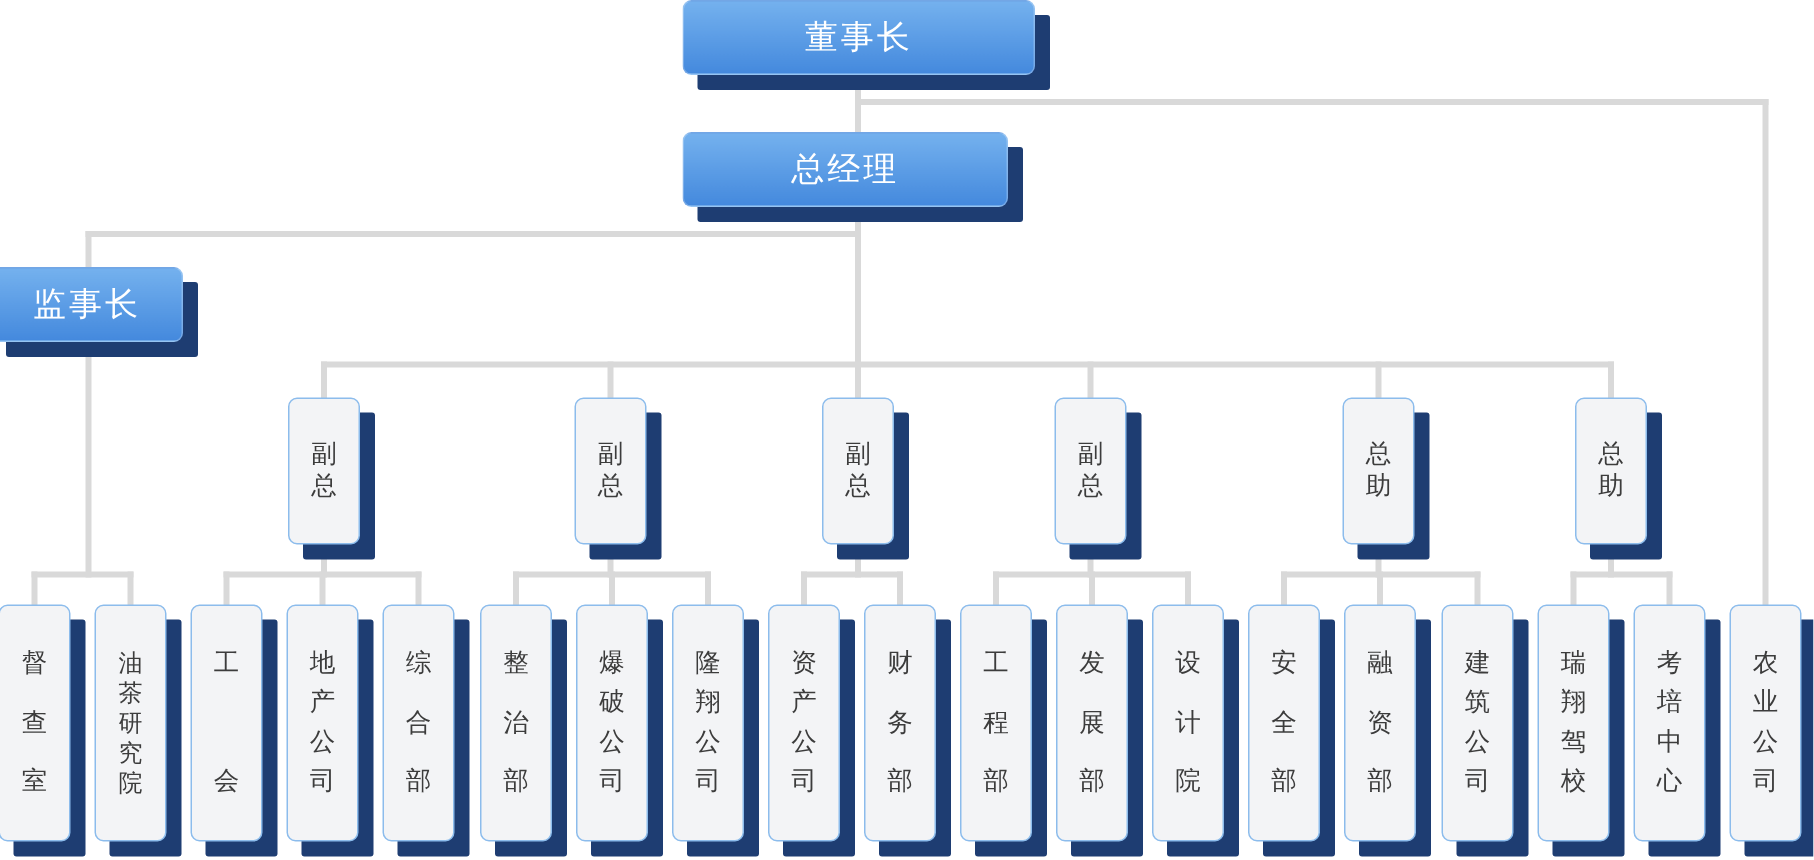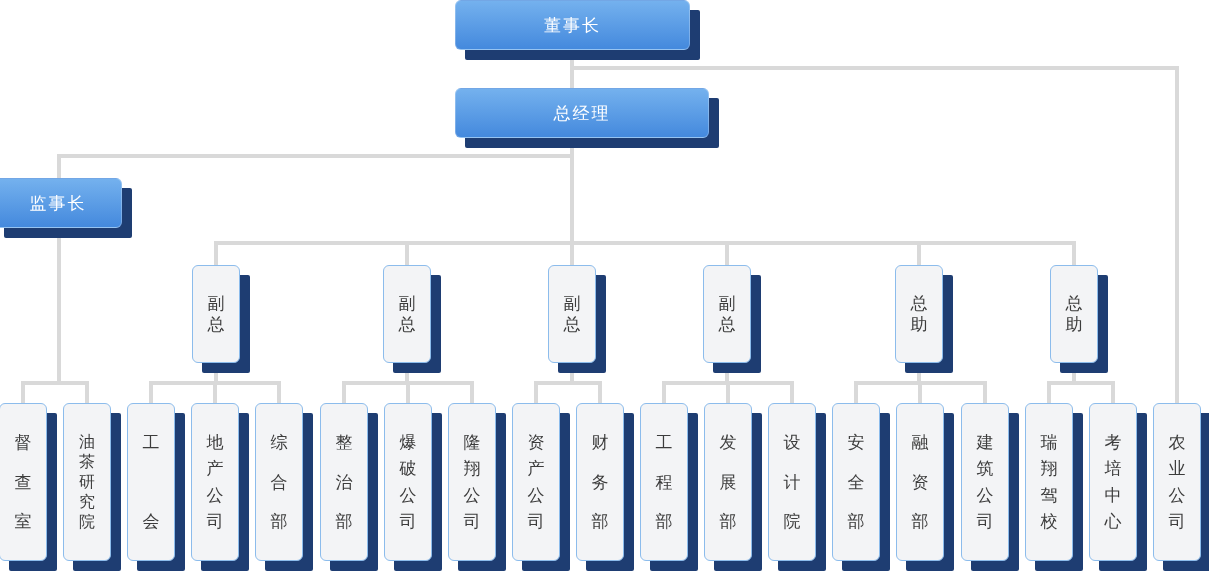--- a/index.html
+++ b/index.html
@@ -12,21 +12,21 @@
   .node .shadow{
     position:absolute;left:10px;top:10px;width:100%;height:100%;
     background:var(--shadow-color,#1e3d72);border-radius:2px;
   }
   .node .face{
     position:absolute;inset:0;border-radius:6px;
     display:flex;align-items:center;justify-content:center;
   }
   .node.blue .face{
     background:linear-gradient(180deg,var(--node-gradient-top,#74b1ee) 0%,var(--node-gradient-bottom,#4489dd) 100%);
-    color:var(--title-text,#ffffff);font-size:17px;letter-spacing:2px;
+    color:var(--title-text,#ffffff);font-size:22px;letter-spacing:2px;
     border:1px solid rgba(255,255,255,0.25);
   }
   .node.leaf .face{
     background:var(--leaf-bg,#f3f4f6);
     border:1.5px solid var(--leaf-border,#8cbcec);
     color:var(--leaf-text,#3c3c3c);
   }
   .node.mid{width:48px;height:98px;top:265px;}
   .node.bottom{width:48px;height:158px;top:403px;}
   .vstack{display:flex;flex-direction:column;align-items:center;font-size:17px;}
@@ -88,21 +88,21 @@
       <span class="line" style="left: 1111px; top: 381px; width: 4px; height: 24px;"></span>
     </div>
 
   <div class="node blue" style="left:455px;top:0;width:235px;height:50px">
     <span class="shadow"></span>
     <span class="face">
         <span>董事长</span>
       </span>
   </div>
 
-  <div class="node blue" style="left:455px;top:88px;width:254px;height:50px">
+  <div class="node blue" style="left:455px;top:88px;width:217px;height:50px">
     <span class="shadow"></span>
     <span class="face">
         <span>总经理</span>
       </span>
   </div>
 
   <div class="node blue" style="left:-6px;top:178px;width:128px;height:50px">
     <span class="shadow"></span>
     <span class="face">
         <span>监事长</span>

